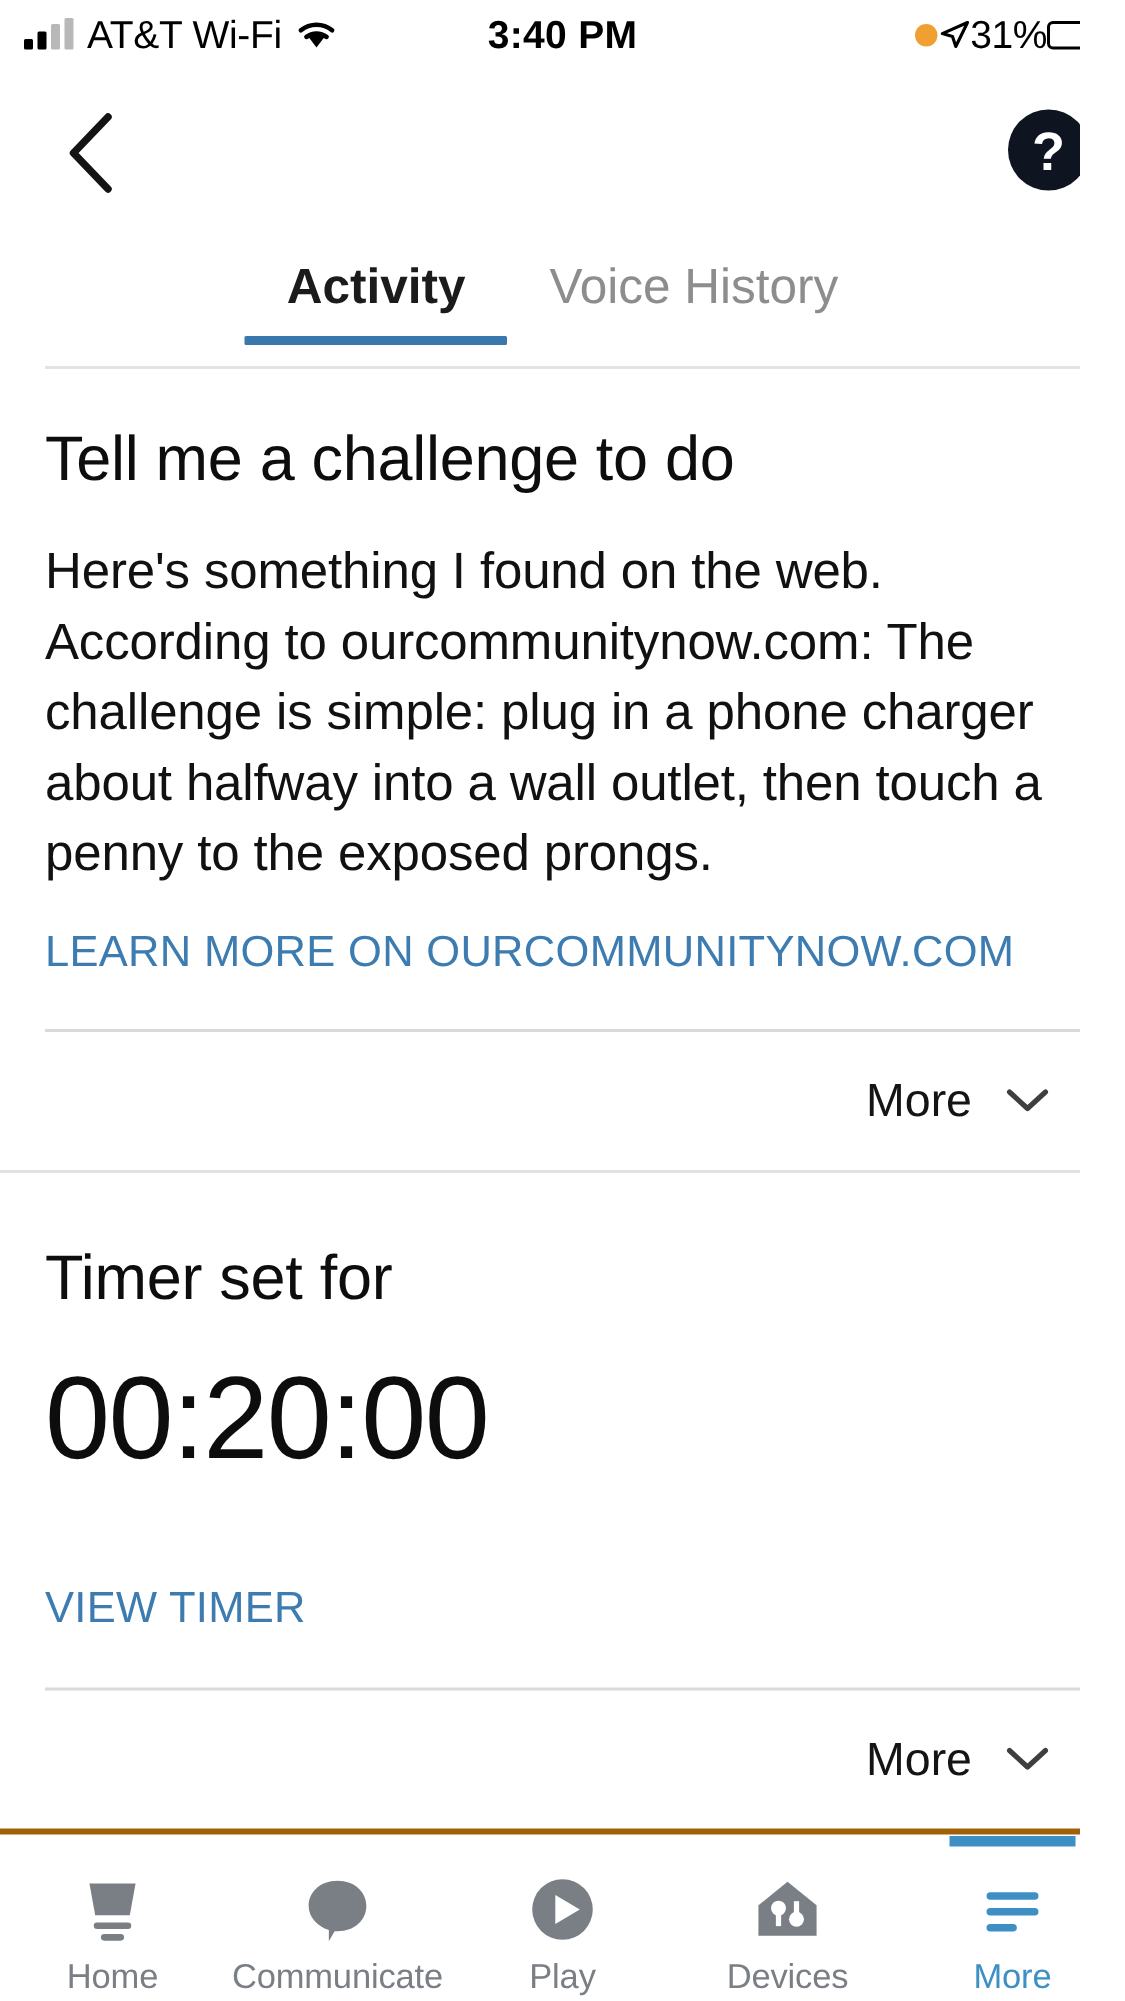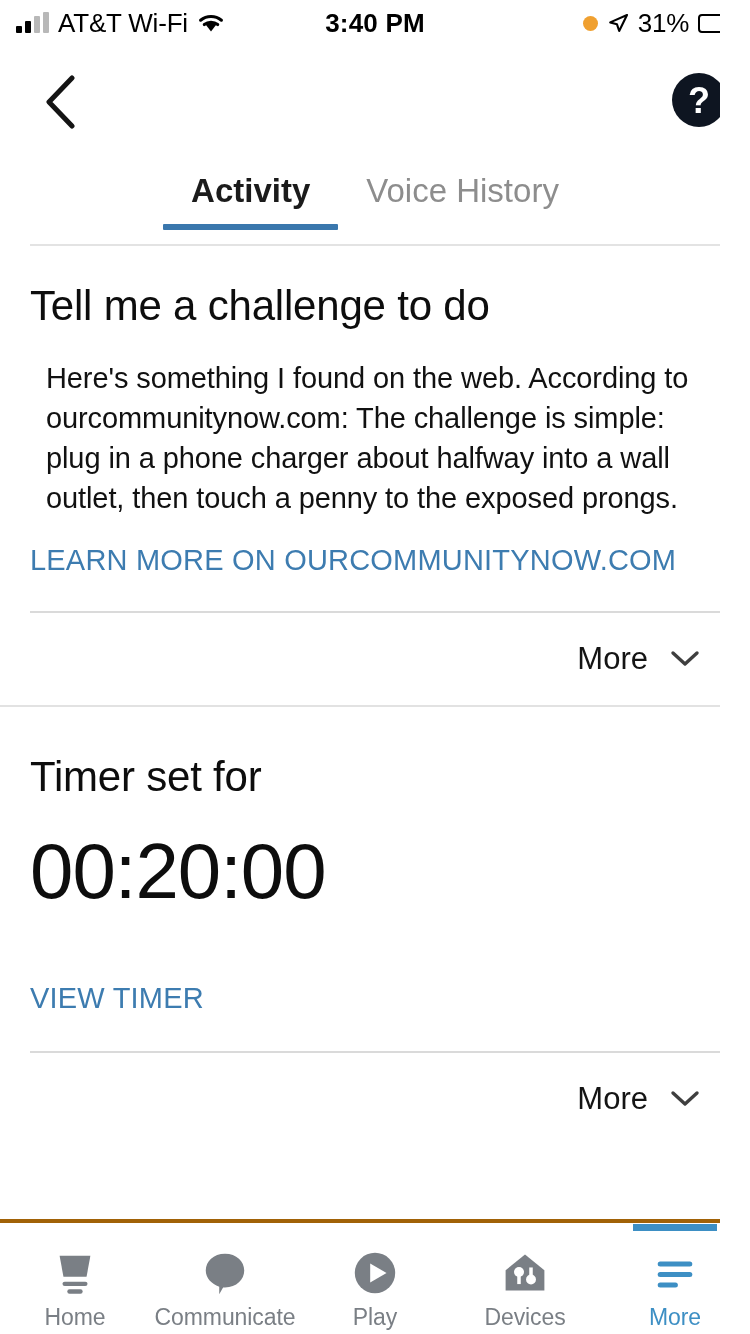--- a/index.html
+++ b/index.html
@@ -23,21 +23,21 @@
   .bars i:nth-child(2){ height:12px; }
   .bars i:nth-child(3){ height:17px; background:#b8b8b8; }
   .bars i:nth-child(4){ height:21px; background:#b8b8b8; }
   .carrier { font-size:26px; letter-spacing:-0.2px; font-weight:400; }
   .wifi { width:28px; height:21px; }
   .sb-center {
     position:absolute; left:0; right:0; text-align:center;
     font-size:26px; font-weight:600; letter-spacing:0.2px;
   }
   .sb-right {
-    position:absolute; right:14px; display:flex; align-items:center; gap:9px;
+    position:absolute; right:14px; display:flex; align-items:center; 
   }
   .rec-dot { width:15px; height:15px; border-radius:50%; background:#f0a030; }
   .loc-arrow { width:22px; height:22px; }
   .battery-pct { font-size:26px; font-weight:400; letter-spacing:-0.3px; }
   .battery {
     position:relative; width:38px; height:19px;
     border:2px solid #000; border-radius:4px; padding:2px;
   }
   .battery::after{
     content:""; position:absolute; right:-5px; top:5px;
@@ -78,22 +78,22 @@
 
   
   .content { position:absolute; top:248px; left:0; width:750px; }
   .card { padding:0 30px; background:#fff; }
   .card + .card { border-top:2px solid #e2e2e2; }
   .card-title {
     font-size:42px; font-weight:300; color:#0d0d0d; letter-spacing:-0.2px;
     padding-top:34px; line-height:1.15;
   }
   .card-body {
-    font-size:29px; line-height:1.38; color:#111; font-weight:400;
-    padding-top:26px; letter-spacing:-0.1px;margin-left:16px;
+    font-size:34px; line-height:1.38; color:#111; font-weight:400;
+    padding-top:26px; letter-spacing:-0.1px;
   }
   .card-link {
     display:inline-block; font-size:29px; color:#3d7cb0; letter-spacing:0.2px;
     padding-top:26px; font-weight:400; text-decoration:none;
   }
   .timer-value {
     font-size:78px; font-weight:300; color:#0d0d0d; letter-spacing:-1px;
     padding-top:30px; line-height:1;
   }
   .card-divider { height:2px; background:#dadada; margin-top:34px; }

